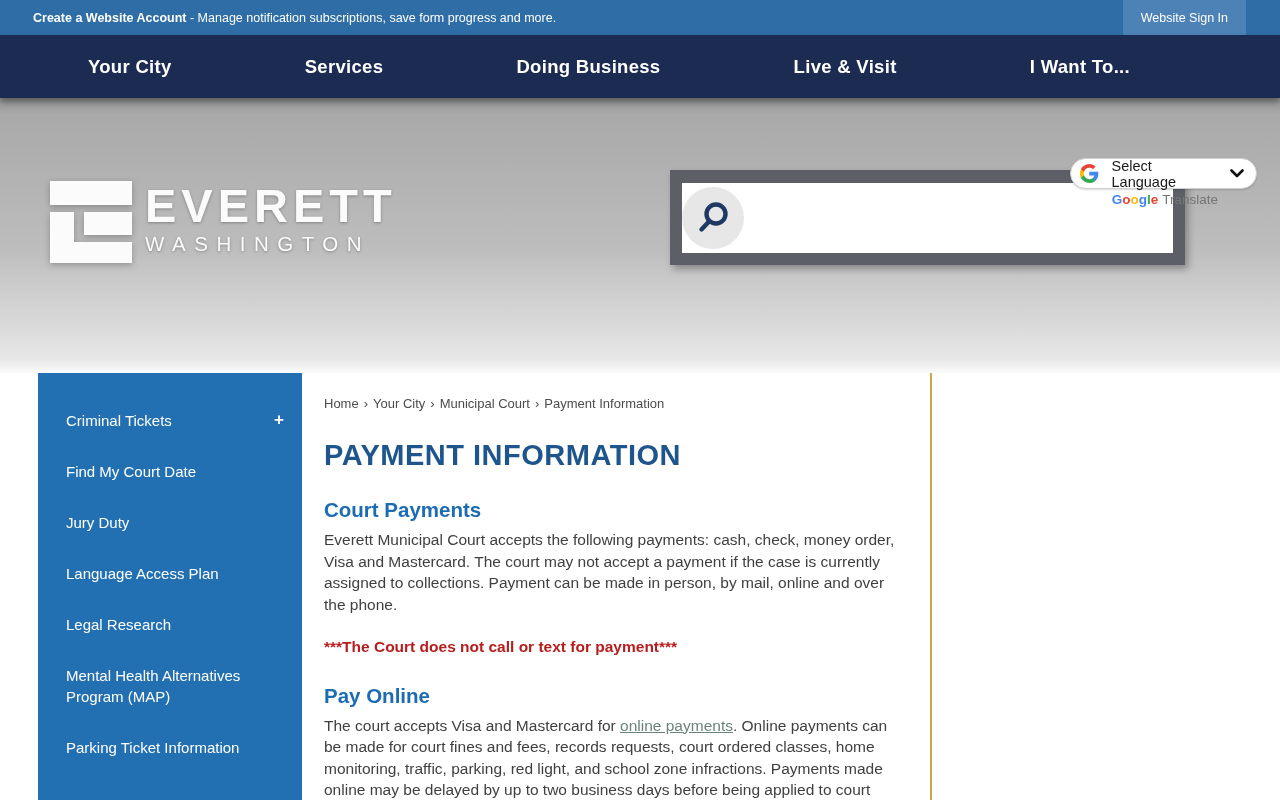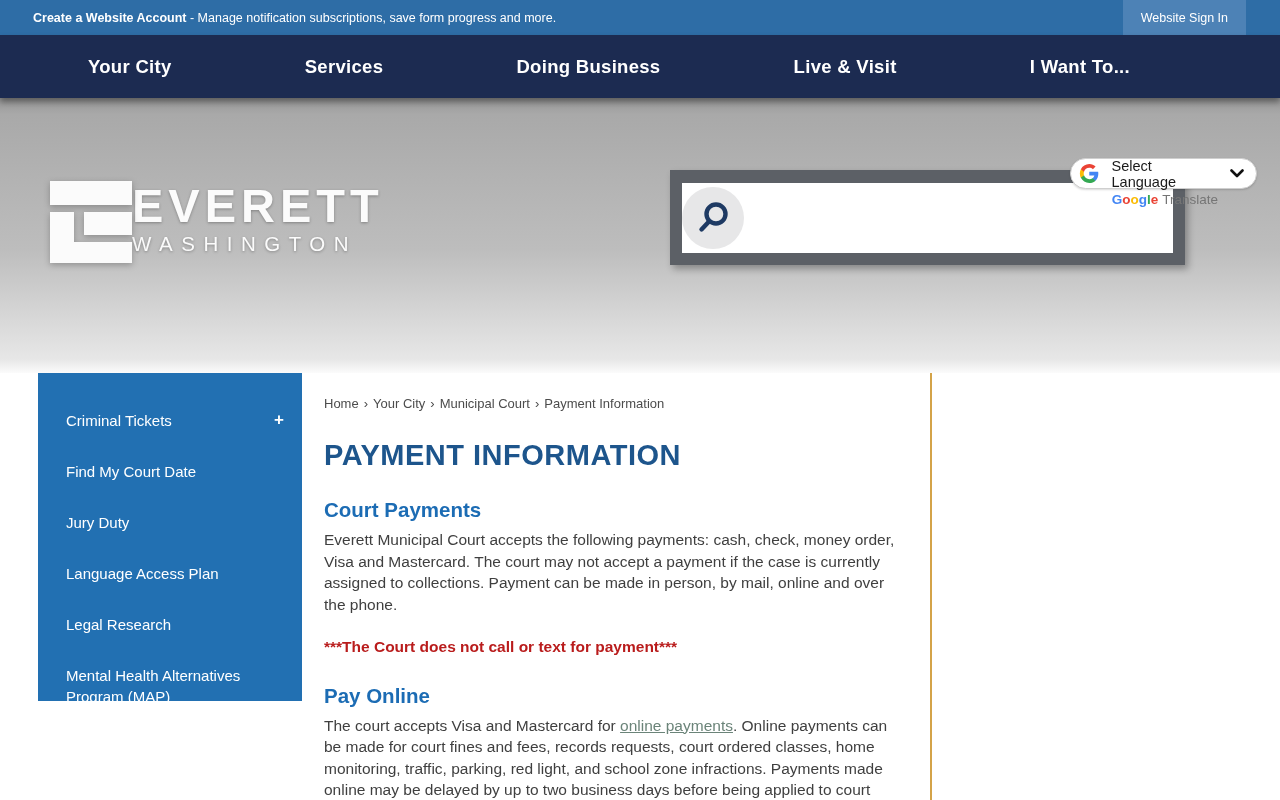--- a/index.html
+++ b/index.html
@@ -18,21 +18,21 @@
   .mainnav { position:absolute; left:0; top:35px; width:1280px; height:63px; background:#1c2b51;
              display:flex; align-items:center; justify-content:space-between; padding:0 150px 0 88px;
              box-shadow:0 4px 6px rgba(0,0,0,.38); z-index:5; }
   .mainnav a { color:#fff; font-size:18.5px; font-weight:bold; text-decoration:none; letter-spacing:.3px; cursor:pointer; }
 
   
   .hero { position:absolute; left:0; top:98px; width:1280px; height:275px;
           background:linear-gradient(180deg,#969696 0%,#a9a9a9 6%,#bdbdbd 55%,#e7e7e7 95%,#fbfbfb 100%); }
   .logo { position:absolute; left:50px; top:83px; display:flex; align-items:flex-start; cursor:pointer; }
   .logo svg { filter:drop-shadow(0 2px 3px rgba(0,0,0,.25)); }
-  .logo-text { color:#fbfbfb; text-shadow:0 1px 3px rgba(0,0,0,.3); }
+  .logo-text { margin-left:13px; color:#fbfbfb; text-shadow:0 1px 3px rgba(0,0,0,.3); }
   .logo-title { font-size:47px; font-weight:bold; letter-spacing:5px; line-height:1.05; }
   .logo-sub { font-size:20.5px; letter-spacing:8.5px; margin-top:2px; }
 
   .search-frame { position:absolute; left:670px; top:72px; width:515px; height:95px; background:#5c6066;
                   padding:13px 12px 12px 12px; box-shadow:3px 4px 7px rgba(0,0,0,.3); }
   .search-inner { width:100%; height:100%; background:#fff; display:flex; align-items:center; }
   .search-inner input { flex:1; border:none; outline:none; background:transparent; font-family:inherit;
                         font-size:16.5px; color:#3c4148; padding-left:30px; letter-spacing:.3px; }
   .search-inner input::placeholder { color:#454b54; opacity:1; }
   .search-btn { width:62px; height:62px; border-radius:50%; border:none; background:#e7e7e8;
@@ -43,21 +43,21 @@
                  padding:0 12px 0 8px; gap:12px; font-size:14.5px; color:#1a1a1a; cursor:pointer;
                  z-index:6; box-shadow:0 1px 2px rgba(0,0,0,.15); }
   .lang-chevron { margin-left:auto; display:flex; }
   .translate-attr { position:absolute; right:62px; top:94px; z-index:6; font-size:13.5px; }
   .translate-attr .brand { font-weight:bold; }
   .translate-attr .t-label { color:#757575; margin-left:4px; }
 
   
   .main { position:absolute; left:0; top:373px; width:1280px; height:427px; background:#fff; }
 
-  .sidebar { position:absolute; left:38px; top:0; width:264px; height:328px; background:#2270b2; padding-top:22px; }
+  .sidebar { position:absolute; left:38px; top:0; width:264px; height:427px; background:#2270b2; padding-top:22px; }
   .sidebar ul { list-style:none; }
   .sidebar a { position:relative; display:block; padding:15px 44px 15px 28px; color:#fff; font-size:15px;
                line-height:1.4; text-decoration:none; cursor:pointer; }
   .expander { position:absolute; right:18px; top:13px; font-size:17px; font-weight:bold; cursor:pointer; }
 
   .gold-line { position:absolute; left:930px; top:0; width:2px; height:427px; background:#d4a348; }
 
   .content { position:absolute; left:324px; top:0; width:572px; color:#3f3f3f; }
   .breadcrumb { margin-top:23px; font-size:13px; color:#4c4c4c; }
   .breadcrumb a { color:#4c4c4c; cursor:pointer;text-align:right; }
@@ -150,23 +150,20 @@
         <li>
             <a><span>Language Access Plan</span></a>
           </li>
         <li>
             <a><span>Legal Research</span></a>
           </li>
         <li>
             <a><span>Mental Health Alternatives Program (MAP)</span></a>
           </li>
         <li>
-            <a><span>Parking Tickets</span></a>
-          </li>
-        <li>
             <a><span>Parking Ticket Information</span></a>
           </li>
       </ul>
     </aside>
 
     <div class="gold-line"></div>
 
     <div class="content">
       <nav class="breadcrumb">
         <a>Home</a><span class="sep">›</span><a>Your City</a><span class="sep">›</span><a>Municipal Court</a><span class="sep">›</span><span>Payment Information</span>

